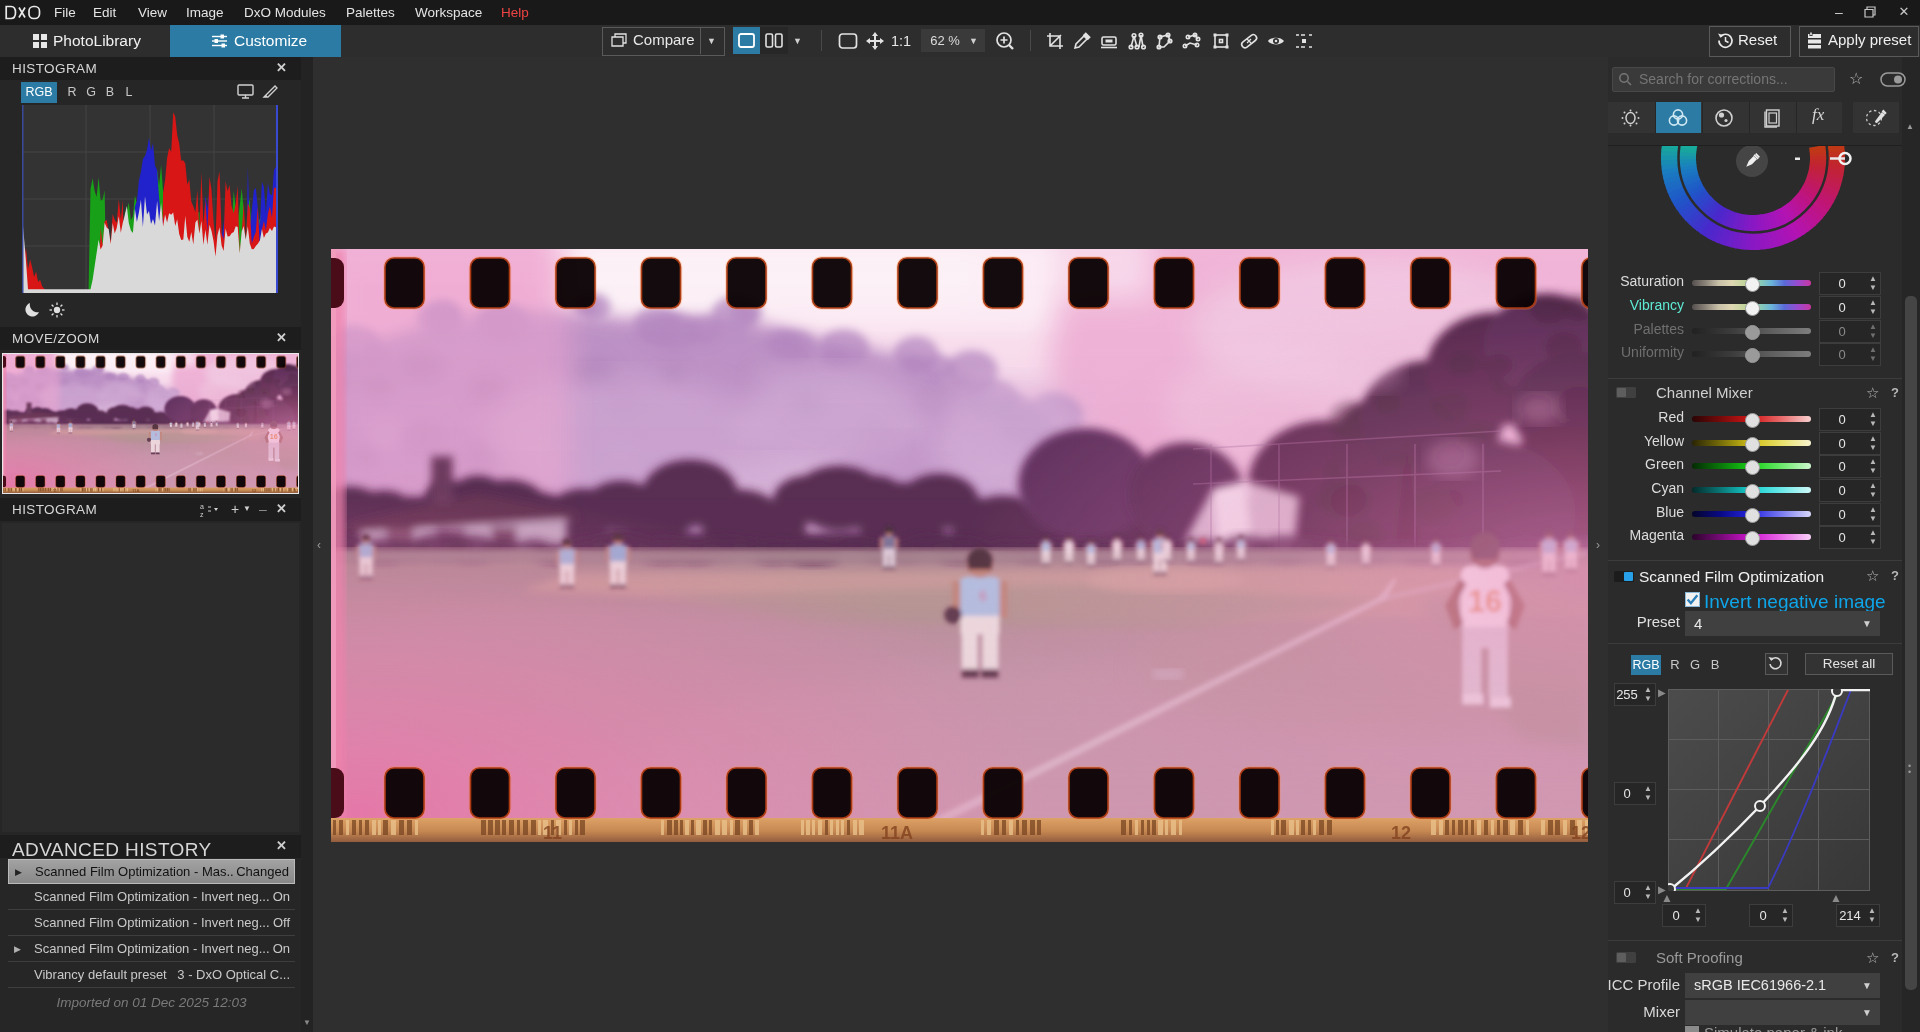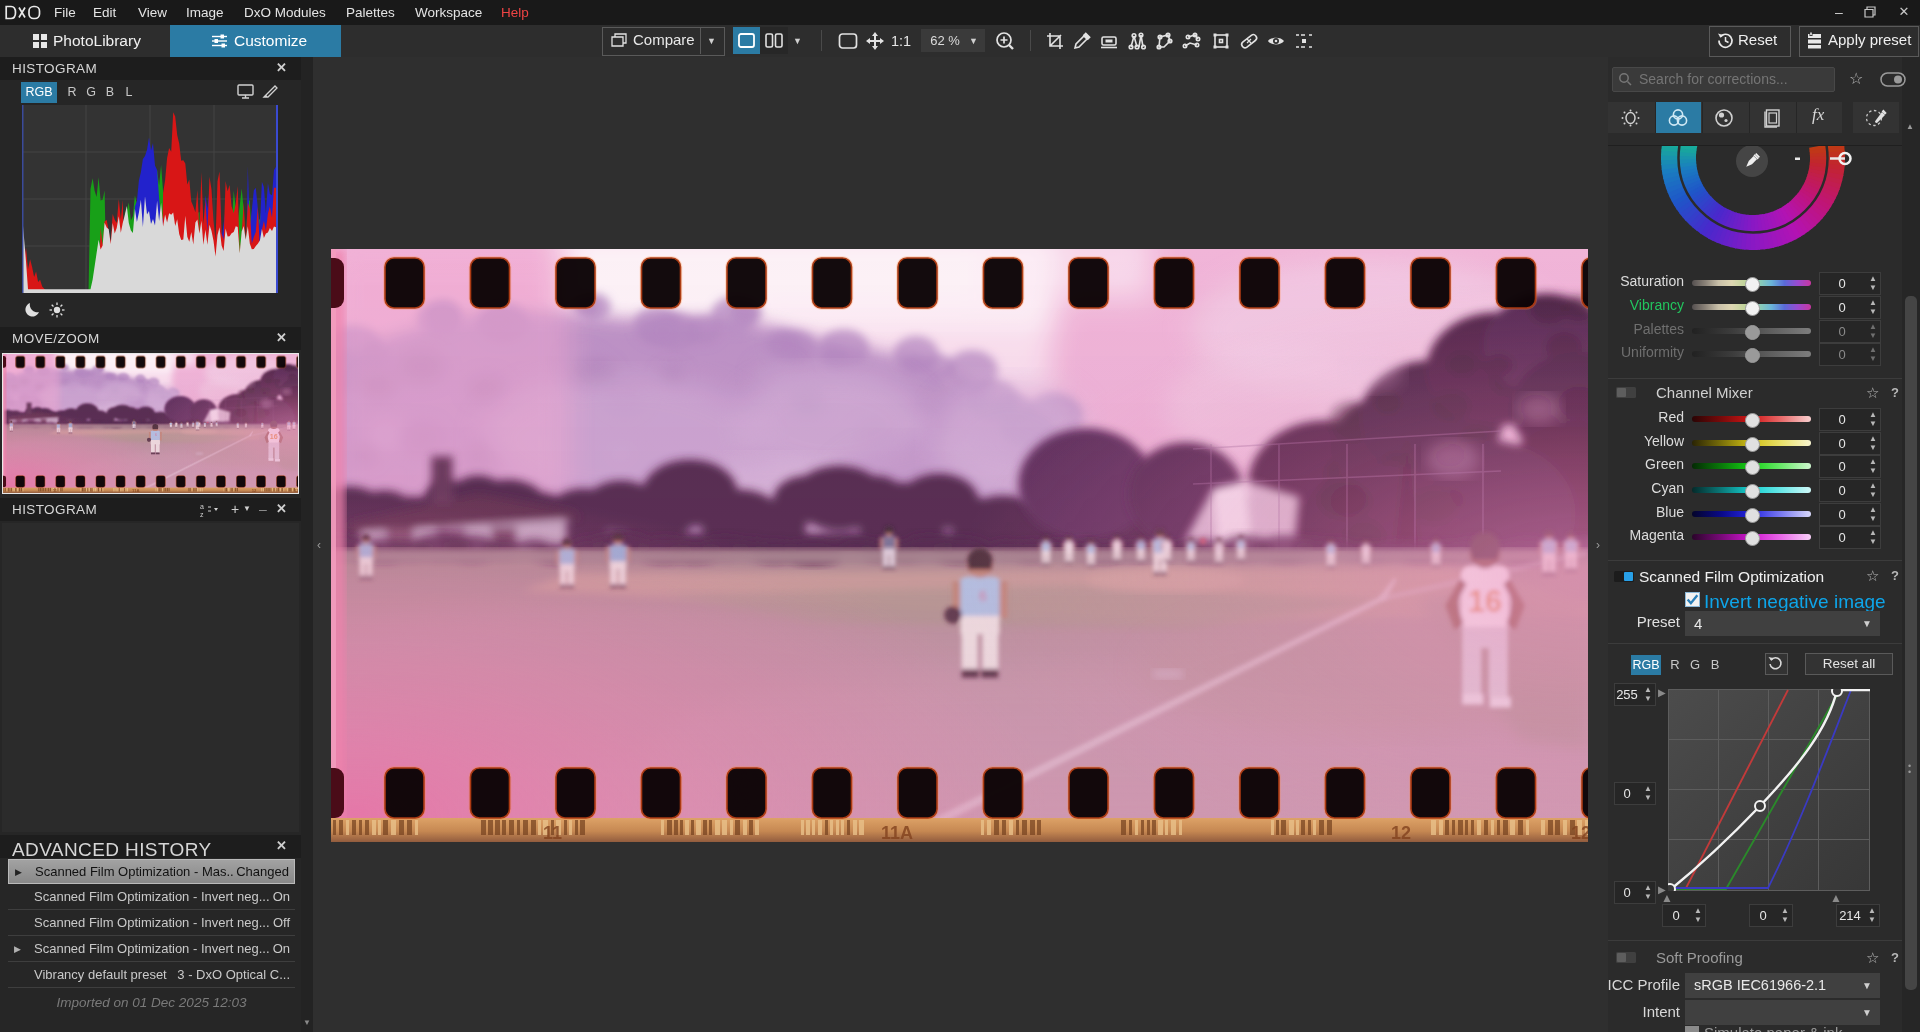--- a/index.html
+++ b/index.html
@@ -1146,21 +1146,21 @@
 <line x1="222" y1="12.5" x2="237" y2="12.5" stroke="#e8e8e8" stroke-width="2.5"></line>
 <circle cx="237" cy="12.5" r="5.5" fill="none" stroke="#f2f2f2" stroke-width="2.5"></circle>
 </svg>
 <div class="abs" style="left:1608px;top:273px;width:76px;text-align:right;font-size:14px;color:#dcdcdc;white-space:nowrap;">Saturation</div>
 <div class="abs" style="left:1692px;top:280px;width:119px;height:6px;border-radius:3px;background:linear-gradient(90deg,#555050,#8a8278,#c8bfa8,#ded6b2,#c0d49a,#8fd0b0,#6ab4d8,#5a6ad8,#9a4ad0,#c837a0);"></div>
 <div class="abs" style="left:1745px;top:277px;width:13px;height:13px;border-radius:50%;background:#f2f2f2;border:1px solid #9a9a9a;"></div>
 <div class="abs" style="left:1819px;top:272px;width:60px;height:21px;background:#262626;border:1px solid #3d3d3d;">
 <div class="abs" style="left:0;top:3px;width:44px;text-align:center;font-size:13px;color:#e6e6e6;">0</div>
 <div class="abs" style="right:3px;top:1px;color:#b8b8b8;font-size:8px;line-height:9px;text-align:center;">▲<br>▼</div>
   </div>
-<div class="abs" style="left:1608px;top:297px;width:76px;text-align:right;font-size:14px;color:#22c55e;white-space:nowrap;">Vibrancy</div>
+<div class="abs" style="left:1608px;top:297px;width:76px;text-align:right;font-size:14px;color:#5eead4;white-space:nowrap;">Vibrancy</div>
 <div class="abs" style="left:1692px;top:304px;width:119px;height:6px;border-radius:3px;background:linear-gradient(90deg,#555050,#8a8278,#c8bfa8,#ded6b2,#c0d49a,#8fd0b0,#6ab4d8,#5a6ad8,#9a4ad0,#c837a0);"></div>
 <div class="abs" style="left:1745px;top:301px;width:13px;height:13px;border-radius:50%;background:#f2f2f2;border:1px solid #9a9a9a;"></div>
 <div class="abs" style="left:1819px;top:296px;width:60px;height:21px;background:#262626;border:1px solid #3d3d3d;">
 <div class="abs" style="left:0;top:3px;width:44px;text-align:center;font-size:13px;color:#e6e6e6;">0</div>
 <div class="abs" style="right:3px;top:1px;color:#b8b8b8;font-size:8px;line-height:9px;text-align:center;">▲<br>▼</div>
   </div>
 <div class="abs" style="left:1608px;top:321px;width:76px;text-align:right;font-size:14px;color:#6f6f6f;white-space:nowrap;">Palettes</div>
 <div class="abs" style="left:1692px;top:328px;width:119px;height:6px;border-radius:3px;background:linear-gradient(90deg,#1a1a1a,#4a4a4a,#8a8a8a,#c2c2c2);opacity:.55;"></div>
 <div class="abs" style="left:1745px;top:325px;width:13px;height:13px;border-radius:50%;background:#9a9a9a;border:1px solid #9a9a9a;"></div>
 <div class="abs" style="left:1819px;top:320px;width:60px;height:21px;background:#262626;border:1px solid #3d3d3d;">
@@ -1313,16 +1313,16 @@
     <rect x="0" y="0" width="20" height="11" rx="1.5" fill="#404040"></rect>
     <rect x="1" y="1" width="9" height="9" rx="1" fill="#5e5e5e"></rect>
   </svg>
 <div class="abs" style="left:1656px;top:949px;font-size:15px;color:#9a9a9a;">Soft Proofing</div>
 <div class="abs" style="left:1866px;top:949px;color:#b8b8b8;font-size:15px;">☆</div>
 <div class="abs" style="left:1891px;top:950px;color:#b8b8b8;font-size:13px;font-weight:bold;">?</div>
 <div class="abs" style="left:1598px;top:976px;width:82px;text-align:right;font-size:15px;color:#d8d8d8;white-space:nowrap;">ICC Profile</div>
 <div class="abs" style="left:1685px;top:973px;width:195px;height:25px;background:#404040;"></div>
 <div class="abs" style="left:1694px;top:977px;font-size:14.5px;color:#e8e8e8;">sRGB IEC61966-2.1</div>
 <div class="abs" style="left:1862px;top:980px;color:#cfcfcf;font-size:10px;">▼</div>
-<div class="abs" style="left:1608px;top:1003px;width:72px;text-align:right;font-size:15px;color:#d8d8d8;">Intent</div>
+<div class="abs" style="left:1608px;top:1003px;width:72px;text-align:right;font-size:15px;color:#d8d8d8;">Mixer</div>
 <div class="abs" style="left:1685px;top:1000px;width:195px;height:25px;background:#404040;"></div>
 <div class="abs" style="left:1862px;top:1007px;color:#cfcfcf;font-size:10px;">▼</div>
 <div class="abs" style="left:1685px;top:1026px;width:14px;height:6px;background:#8a8a8a;"></div>
 <div class="abs" style="left:1704px;top:1024px;font-size:15px;color:#9a9a9a;">Simulate paper &amp; ink</div>
 </body></html>

